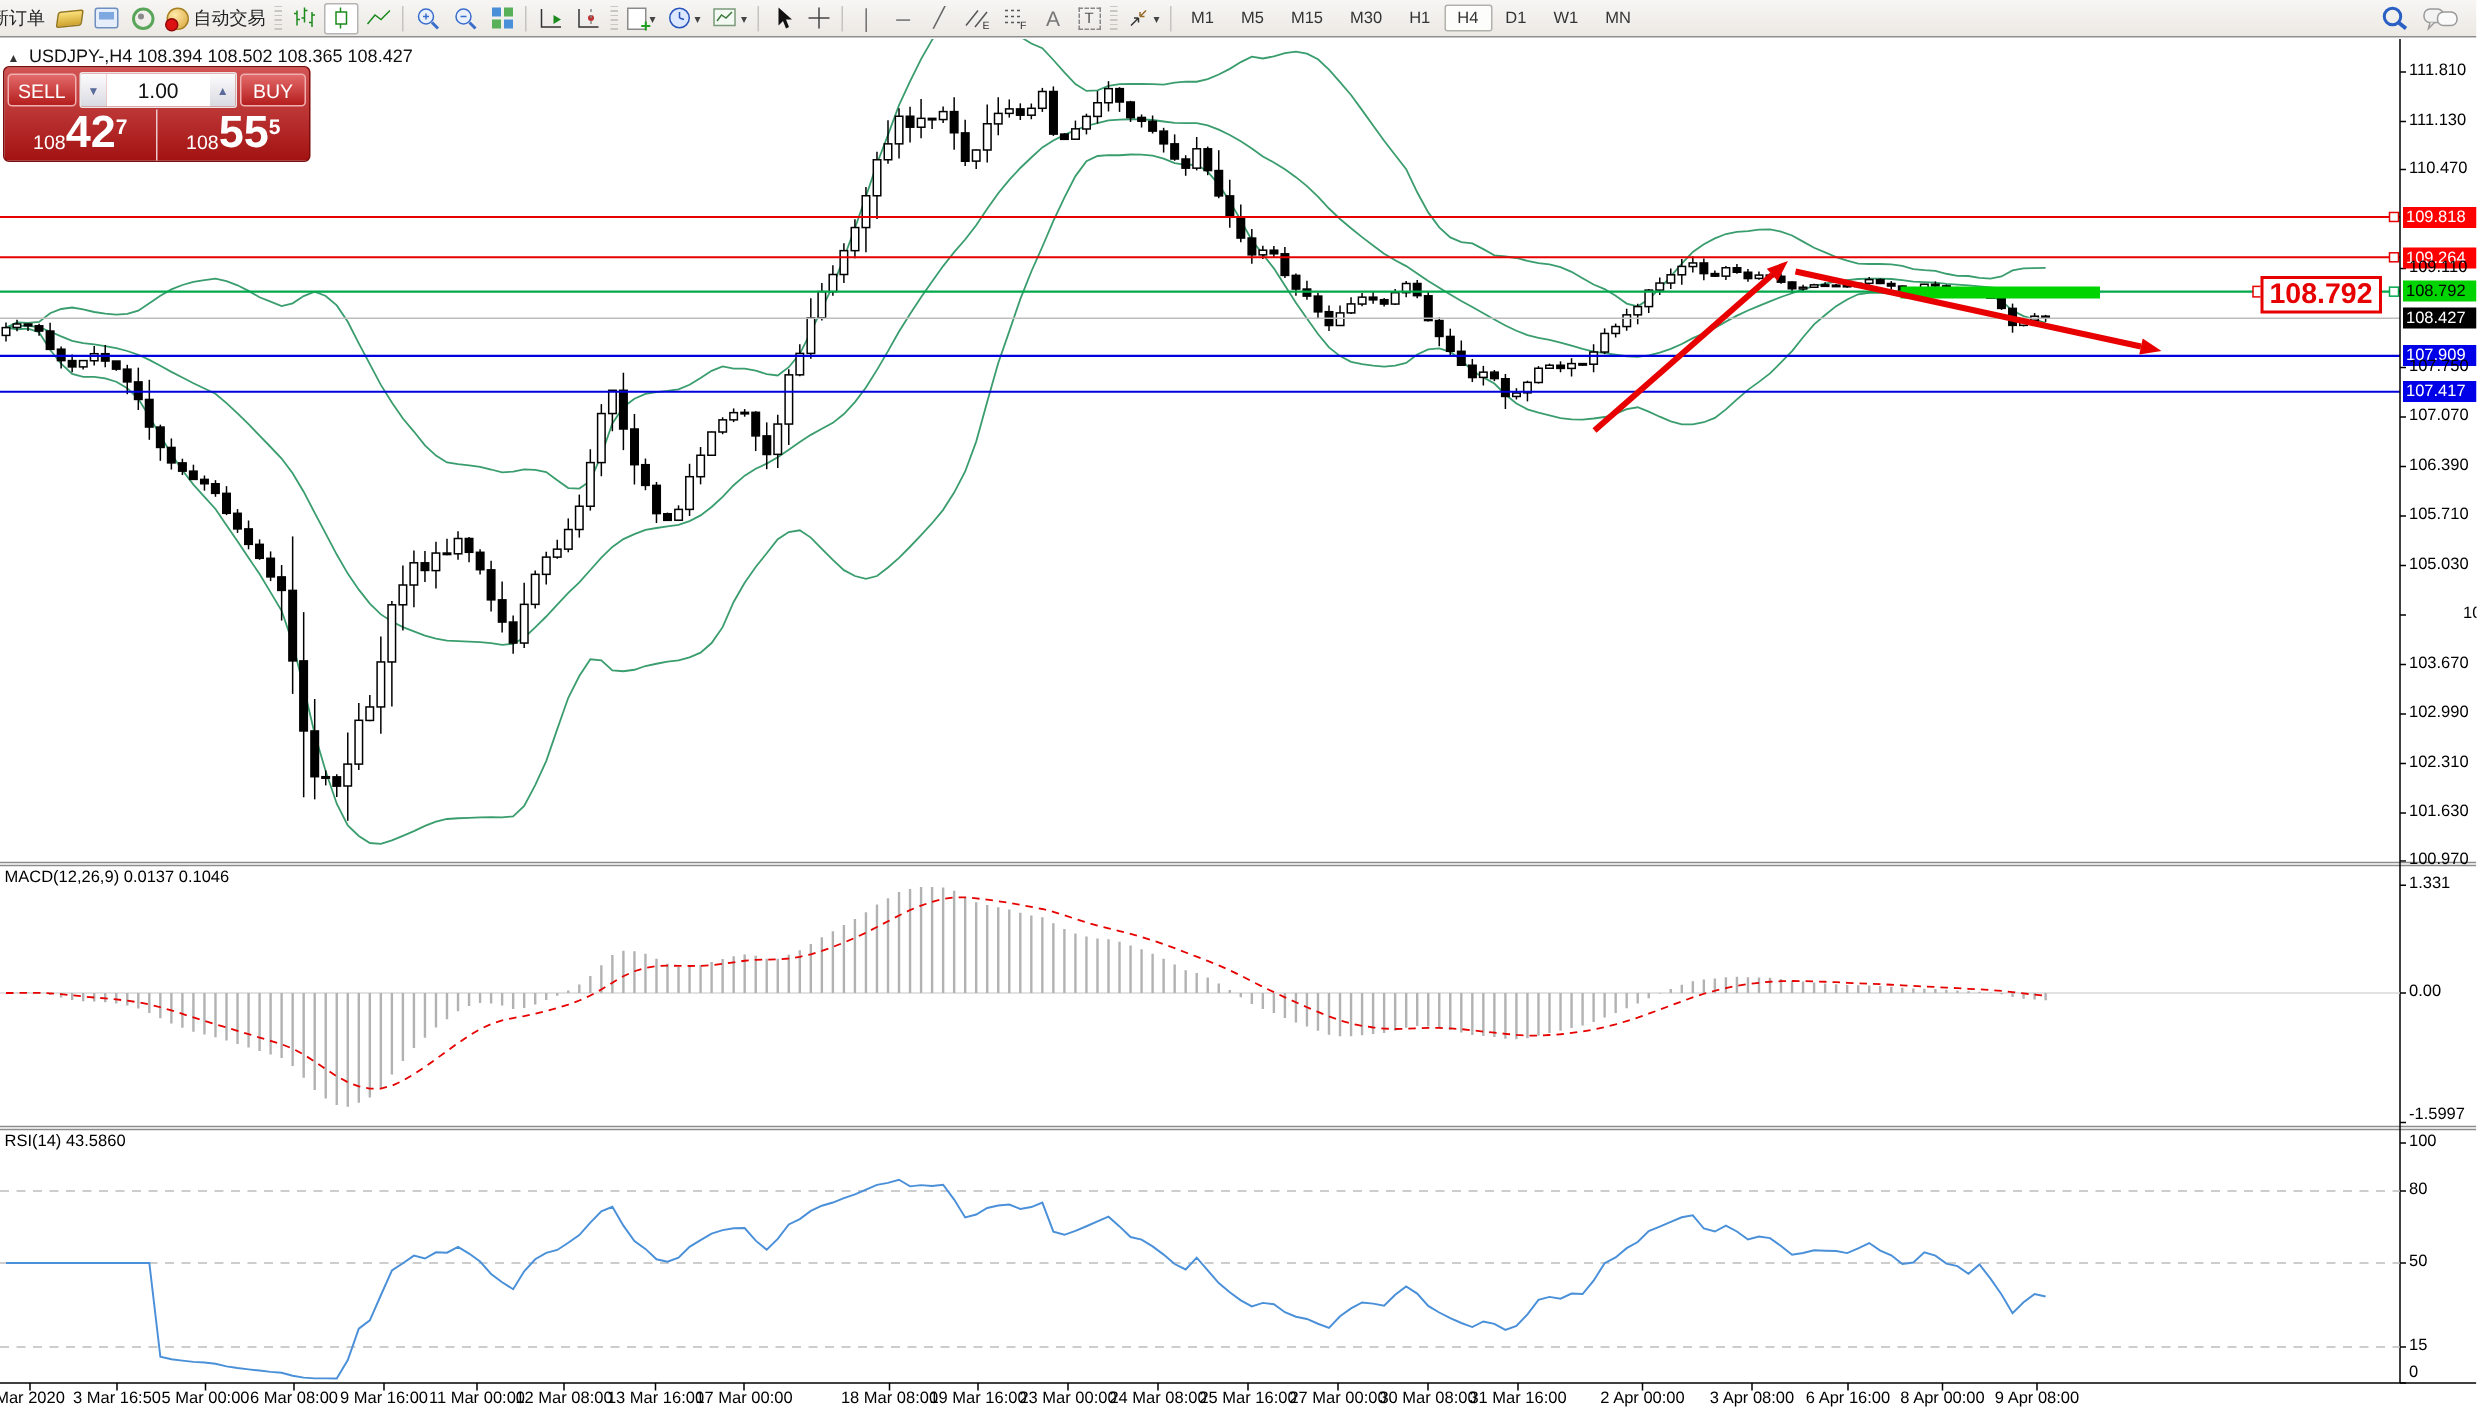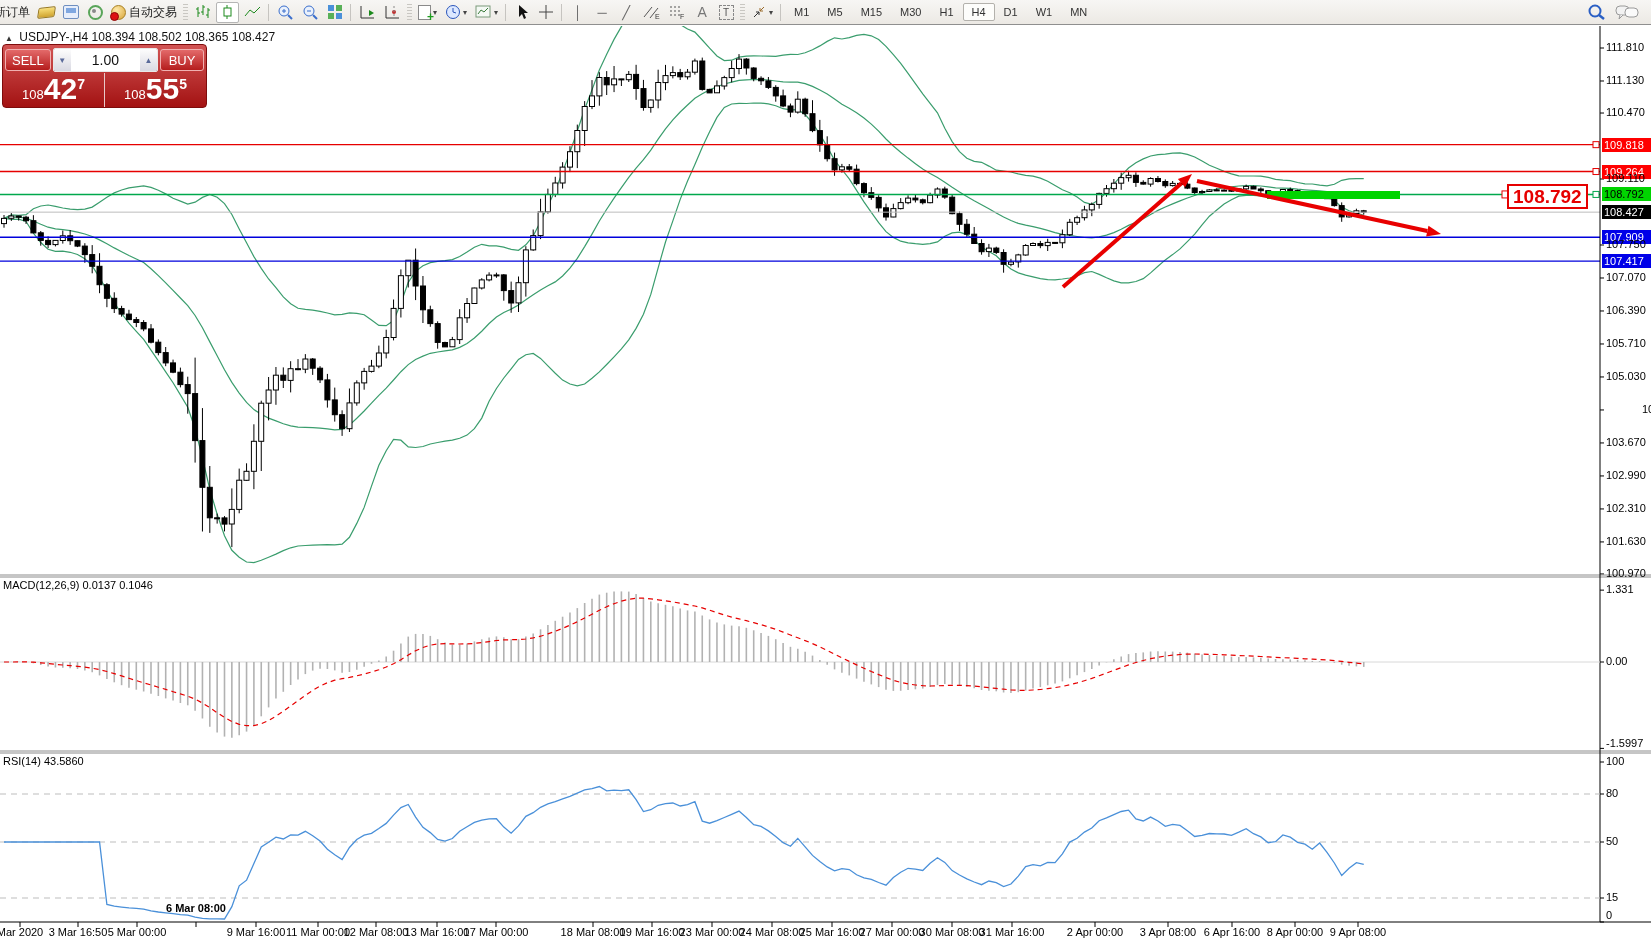--- a/index.html
+++ b/index.html
@@ -910,21 +910,21 @@
       <div class="ptick" style="left: 1606px; top: 655px;">0.00</div>
       <div class="ptick" style="left: 1606px; top: 737px;">-1.5997</div>
       <div class="ptick" style="left: 1606px; top: 755px;">100</div>
       <div class="ptick" style="left: 1606px; top: 787px;">80</div>
       <div class="ptick" style="left: 1606px; top: 835px;">50</div>
       <div class="ptick" style="left: 1606px; top: 891px;">15</div>
       <div class="ptick" style="left: 1606px; top: 909px;">0</div>
       <div class="dlabel" style="left: 20px; top: 926px;">Mar 2020</div>
       <div class="dlabel" style="left: 78px; top: 926px;">3 Mar 16:50</div>
       <div class="dlabel" style="left: 137px; top: 926px;">5 Mar 00:00</div>
-      <div class="dlabel" style="left: 196px; top: 902px; font-weight: bold;">6 Mar 08:00</div>
+      <div class="dlabel" style="left: 196px; top: 926px;">6 Mar 08:00</div>
       <div class="dlabel" style="left: 256px; top: 926px;">9 Mar 16:00</div>
       <div class="dlabel" style="left: 318px; top: 926px;">11 Mar 00:00</div>
       <div class="dlabel" style="left: 376px; top: 926px;">12 Mar 08:00</div>
       <div class="dlabel" style="left: 437px; top: 926px;">13 Mar 16:00</div>
       <div class="dlabel" style="left: 496px; top: 926px;">17 Mar 00:00</div>
       <div class="dlabel" style="left: 593px; top: 926px;">18 Mar 08:00</div>
       <div class="dlabel" style="left: 652px; top: 926px;">19 Mar 16:00</div>
       <div class="dlabel" style="left: 712px; top: 926px;">23 Mar 00:00</div>
       <div class="dlabel" style="left: 772px; top: 926px;">24 Mar 08:00</div>
       <div class="dlabel" style="left: 832px; top: 926px;">25 Mar 16:00</div>

